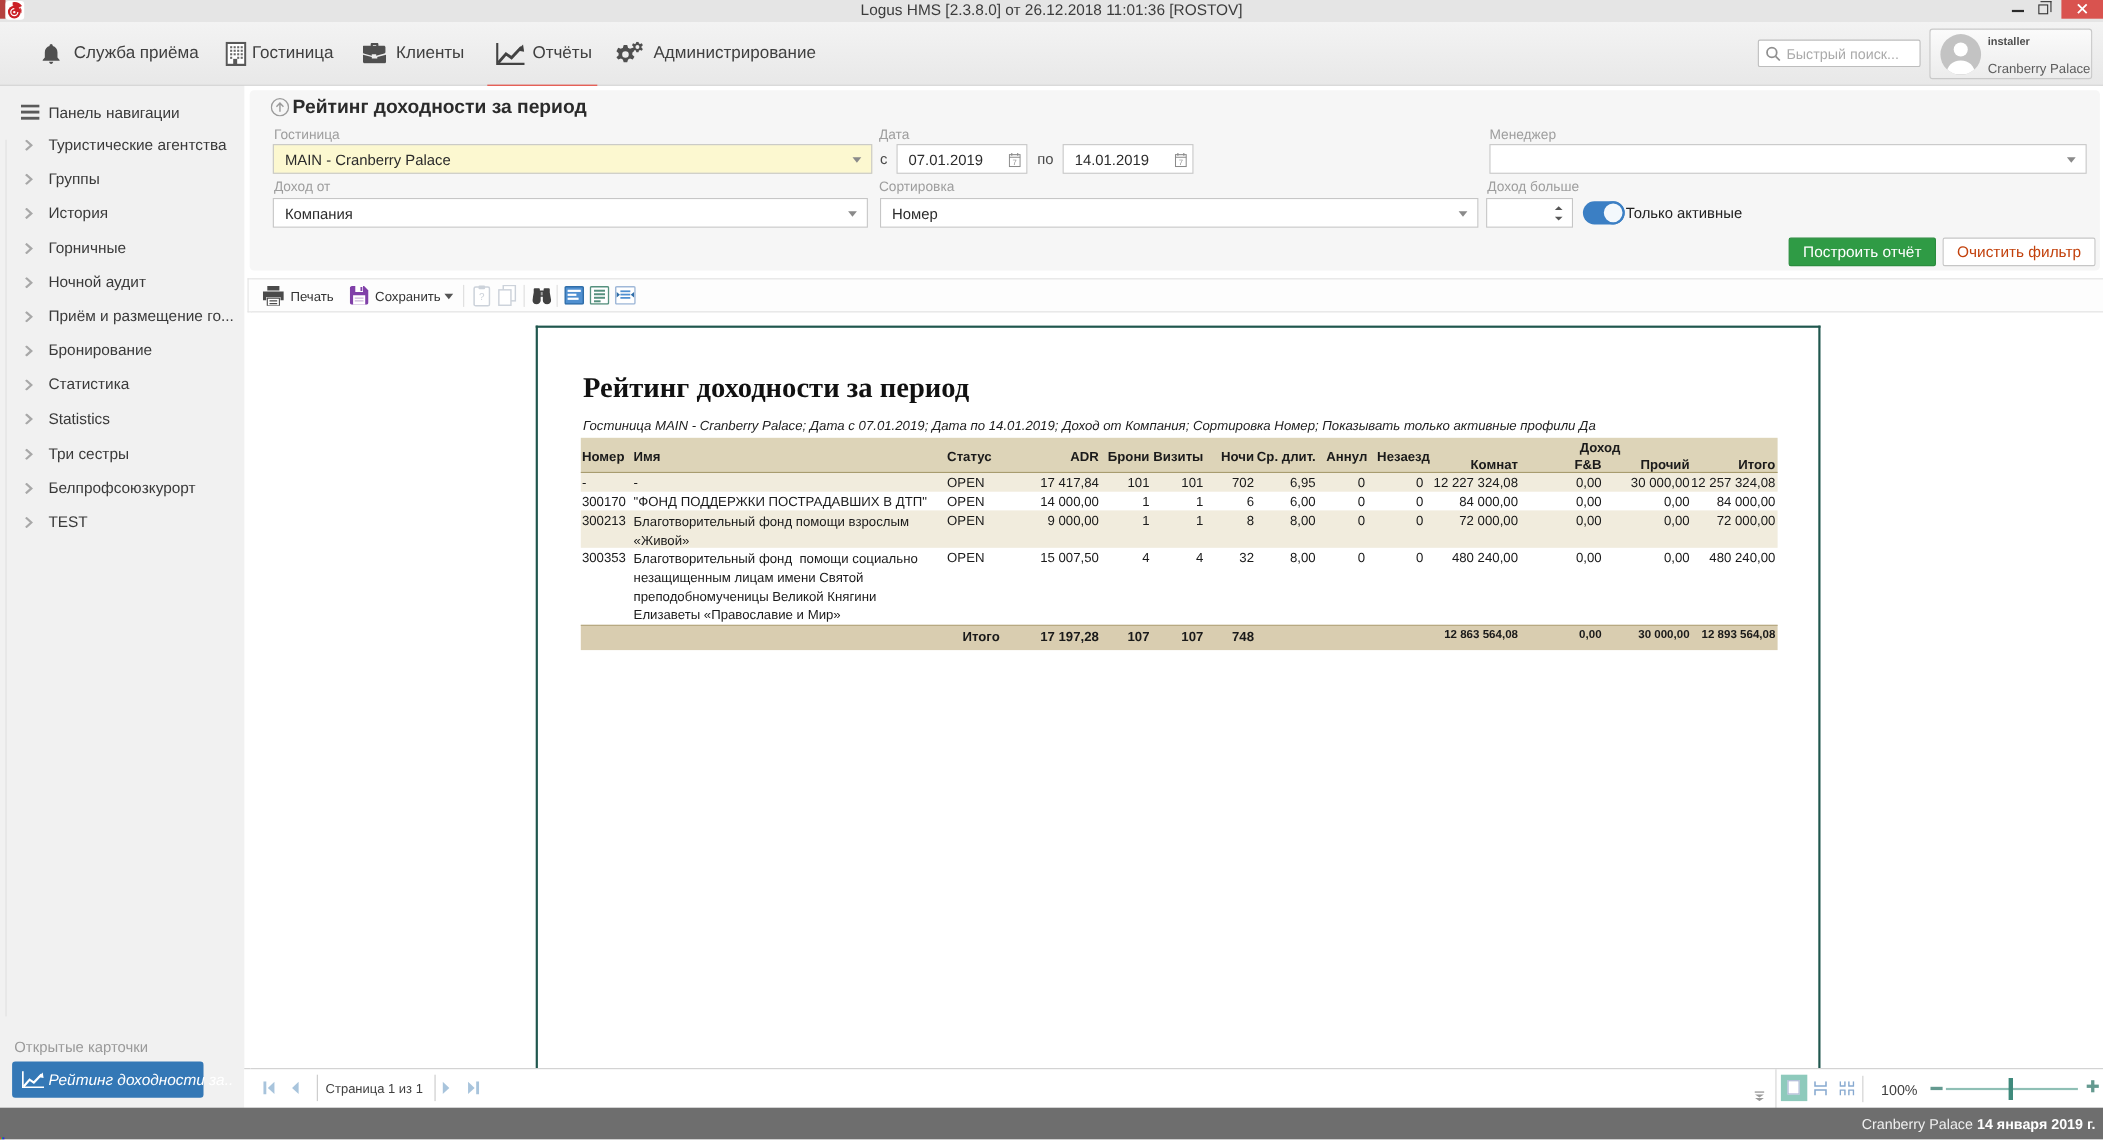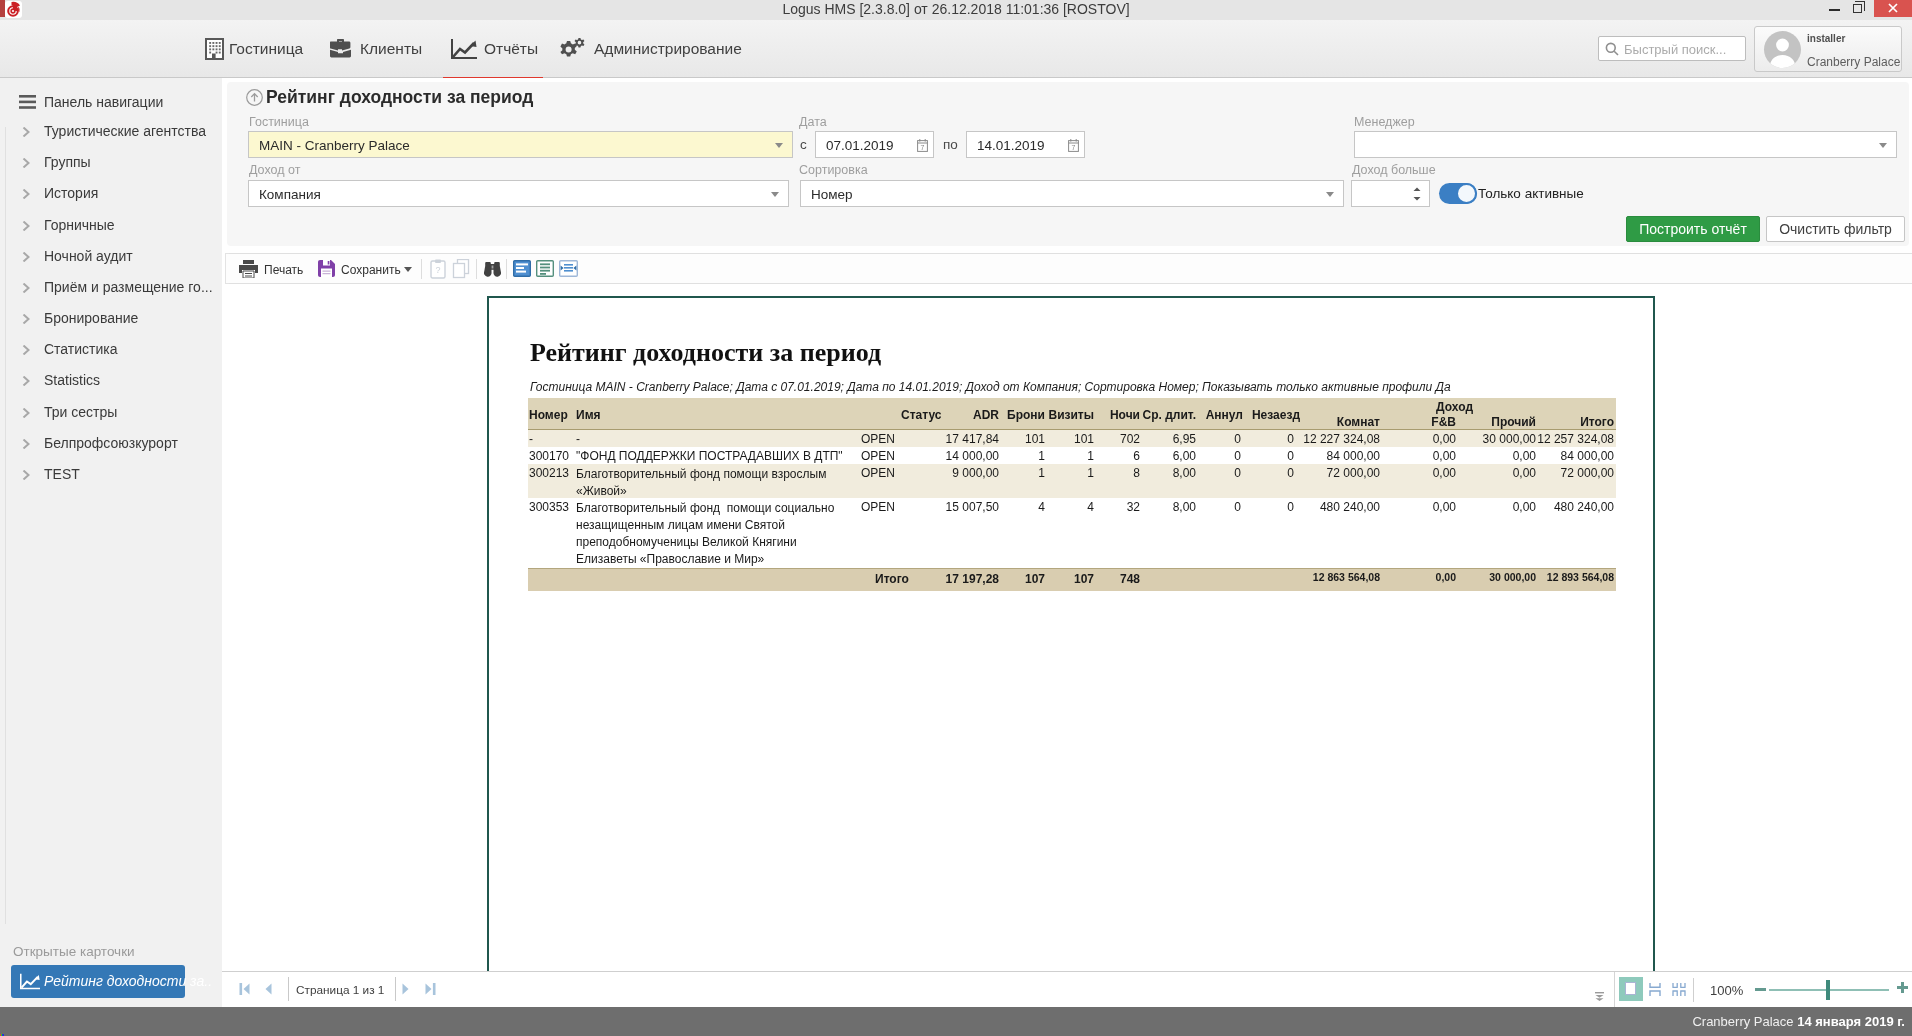--- a/index.html
+++ b/index.html
@@ -42,21 +42,21 @@
 
 #filter { position:absolute; left:228px; top:78px; width:1684px; height:175px; }
 #filtercard { position:absolute; left:-1px; top:4px; width:1682px; height:164px; background:#f6f6f6; border-radius:4px; }
 .flabel { position:absolute; font-size:12.5px; color:#9e9e9e; white-space:nowrap; }
 .field { position:absolute; height:27px; background:#fff; border:1px solid #c6c6c6; font-size:13.5px; color:#2b2b2b; }
 .field .val { position:absolute; left:10px; top:6px; white-space:nowrap; }
 .combo-arrow { position:absolute; right:9px; top:11px; width:0; height:0; border-left:4px solid transparent; border-right:4px solid transparent; border-top:5px solid #8a8a8a; }
 
 .btn { position:absolute; height:26px; border-radius:2px; font-size:14px; text-align:center; line-height:25px; }
 #btn-build { left:1398px; top:138px; width:134px; background:#2f9b45; color:#fff; border:1px solid #2a8c3e; }
-#btn-clear { left:1538px; top:138px; width:139px; background:#fff; color:#404040; border:1px solid #c6c6c6; }
+#btn-clear { left:1538px; top:138px; width:139px; background:#fff; color:#c2410c; border:1px solid #c6c6c6; }
 
 
 #toggle { position:absolute; left:1211px; top:105px; width:38px; height:21px; background:#3b7fc4; border-radius:11px; }
 #toggle .knob { position:absolute; right:0px; top:0px; width:21px; height:21px; background:#f3f8fc; border:2px solid #3b7fc4; border-radius:50%; box-sizing:border-box; }
 
 
 #spinner { position:absolute; left:1123px; top:102px; width:79px; height:27px; background:#fff; border:1px solid #c6c6c6; }
 
 
 #toolbar { position:absolute; left:228px; top:253px; width:1684px; height:31px; background:#fdfdfd; border-top:1px solid #e0e0e0; border-bottom:1px solid #e0e0e0; }
@@ -102,20 +102,26 @@
         </svg>
   </div>
 </div>
 <div id="btn-min"></div>
 <div id="btn-restore"></div>
 <div id="btn-close"><svg width="10" height="10" viewBox="0 0 10 10" style="margin-top:3px;">
         <path d="M1 1 L9 9 M9 1 L1 9" stroke="#fff" stroke-width="1.7"></path>
       </svg></div>
 
 <div id="navbar">
+  <div class="navitem" style="left:35px;">
+    <svg width="23" height="23" viewBox="0 0 24 24" fill="#4f4f4f" style="margin-top:2px;">
+          <path d="M12 2c-.8 0-1.5.7-1.5 1.5v.6C7.9 4.8 6 7.1 6 10v5l-2 2.2v.8h16v-.8L18 15v-5c0-2.9-1.9-5.2-4.5-5.9v-.6C13.5 2.7 12.8 2 12 2zm-2 17c.2 1.1 1 2 2 2s1.8-.9 2-2h-4z"></path>
+        </svg>
+    <span style="margin-left:9px;">Служба приёма</span>
+  </div>
   <div class="navitem" style="left:205px;">
     <svg width="19" height="22" viewBox="0 0 19 22">
           <rect x="1" y="1" width="17" height="20" fill="#fff" stroke="#585858" stroke-width="2"></rect>
           <g fill="#6a6a6a">
             <rect x="4.2" y="4" width="1.9" height="1.9"></rect>
             <rect x="7.4" y="4" width="1.9" height="1.9"></rect>
             <rect x="10.6" y="4" width="1.9" height="1.9"></rect>
             <rect x="13.8" y="4" width="1.9" height="1.9"></rect>
             <rect x="4.2" y="7.2" width="1.9" height="1.9"></rect>
             <rect x="7.4" y="7.2" width="1.9" height="1.9"></rect>
@@ -384,21 +390,21 @@
     <div id="rep-title">Рейтинг доходности за период</div>
     <div id="rep-sub">Гостиница MAIN - Cranberry Palace; Дата с 07.01.2019; Дата по 14.01.2019; Доход от Компания; Сортировка Номер; Показывать только активные профили Да</div>
 
     <div id="t-head"></div>
     <div class="row-odd" style="top:132px;height:17px;"></div>
     <div class="row-odd" style="top:166px;height:34px;"></div>
     <div id="t-total"></div>
 
     <div class="c hb" style="left:40px;top:110px;">Номер</div>
     <div class="c hb" style="left:87px;top:110px;">Имя</div>
-    <div class="c hb" style="left:372px;top:110px;margin-left:40px;">Статус</div>
+    <div class="c hb" style="left:372px;top:110px;">Статус</div>
     <div class="c hb r" style="right:654px;top:110px;">ADR</div>
     <div class="c hb r" style="right:608px;top:110px;">Брони</div>
     <div class="c hb r" style="right:559px;top:110px;">Визиты</div>
     <div class="c hb r" style="right:513px;top:110px;">Ночи</div>
     <div class="c hb r" style="right:457px;top:110px;">Ср. длит.</div>
     <div class="c hb r" style="right:410px;top:110px;">Аннул</div>
     <div class="c hb r" style="right:353px;top:110px;">Незаезд</div>
     <div class="c hb r" style="right:273px;top:117px;padding-left:28px;">Комнат</div>
     <div class="c hb r" style="right:180px;top:102px;">Доход</div>
     <div class="c hb r" style="right:197px;top:117px;">F&amp;B</div>

